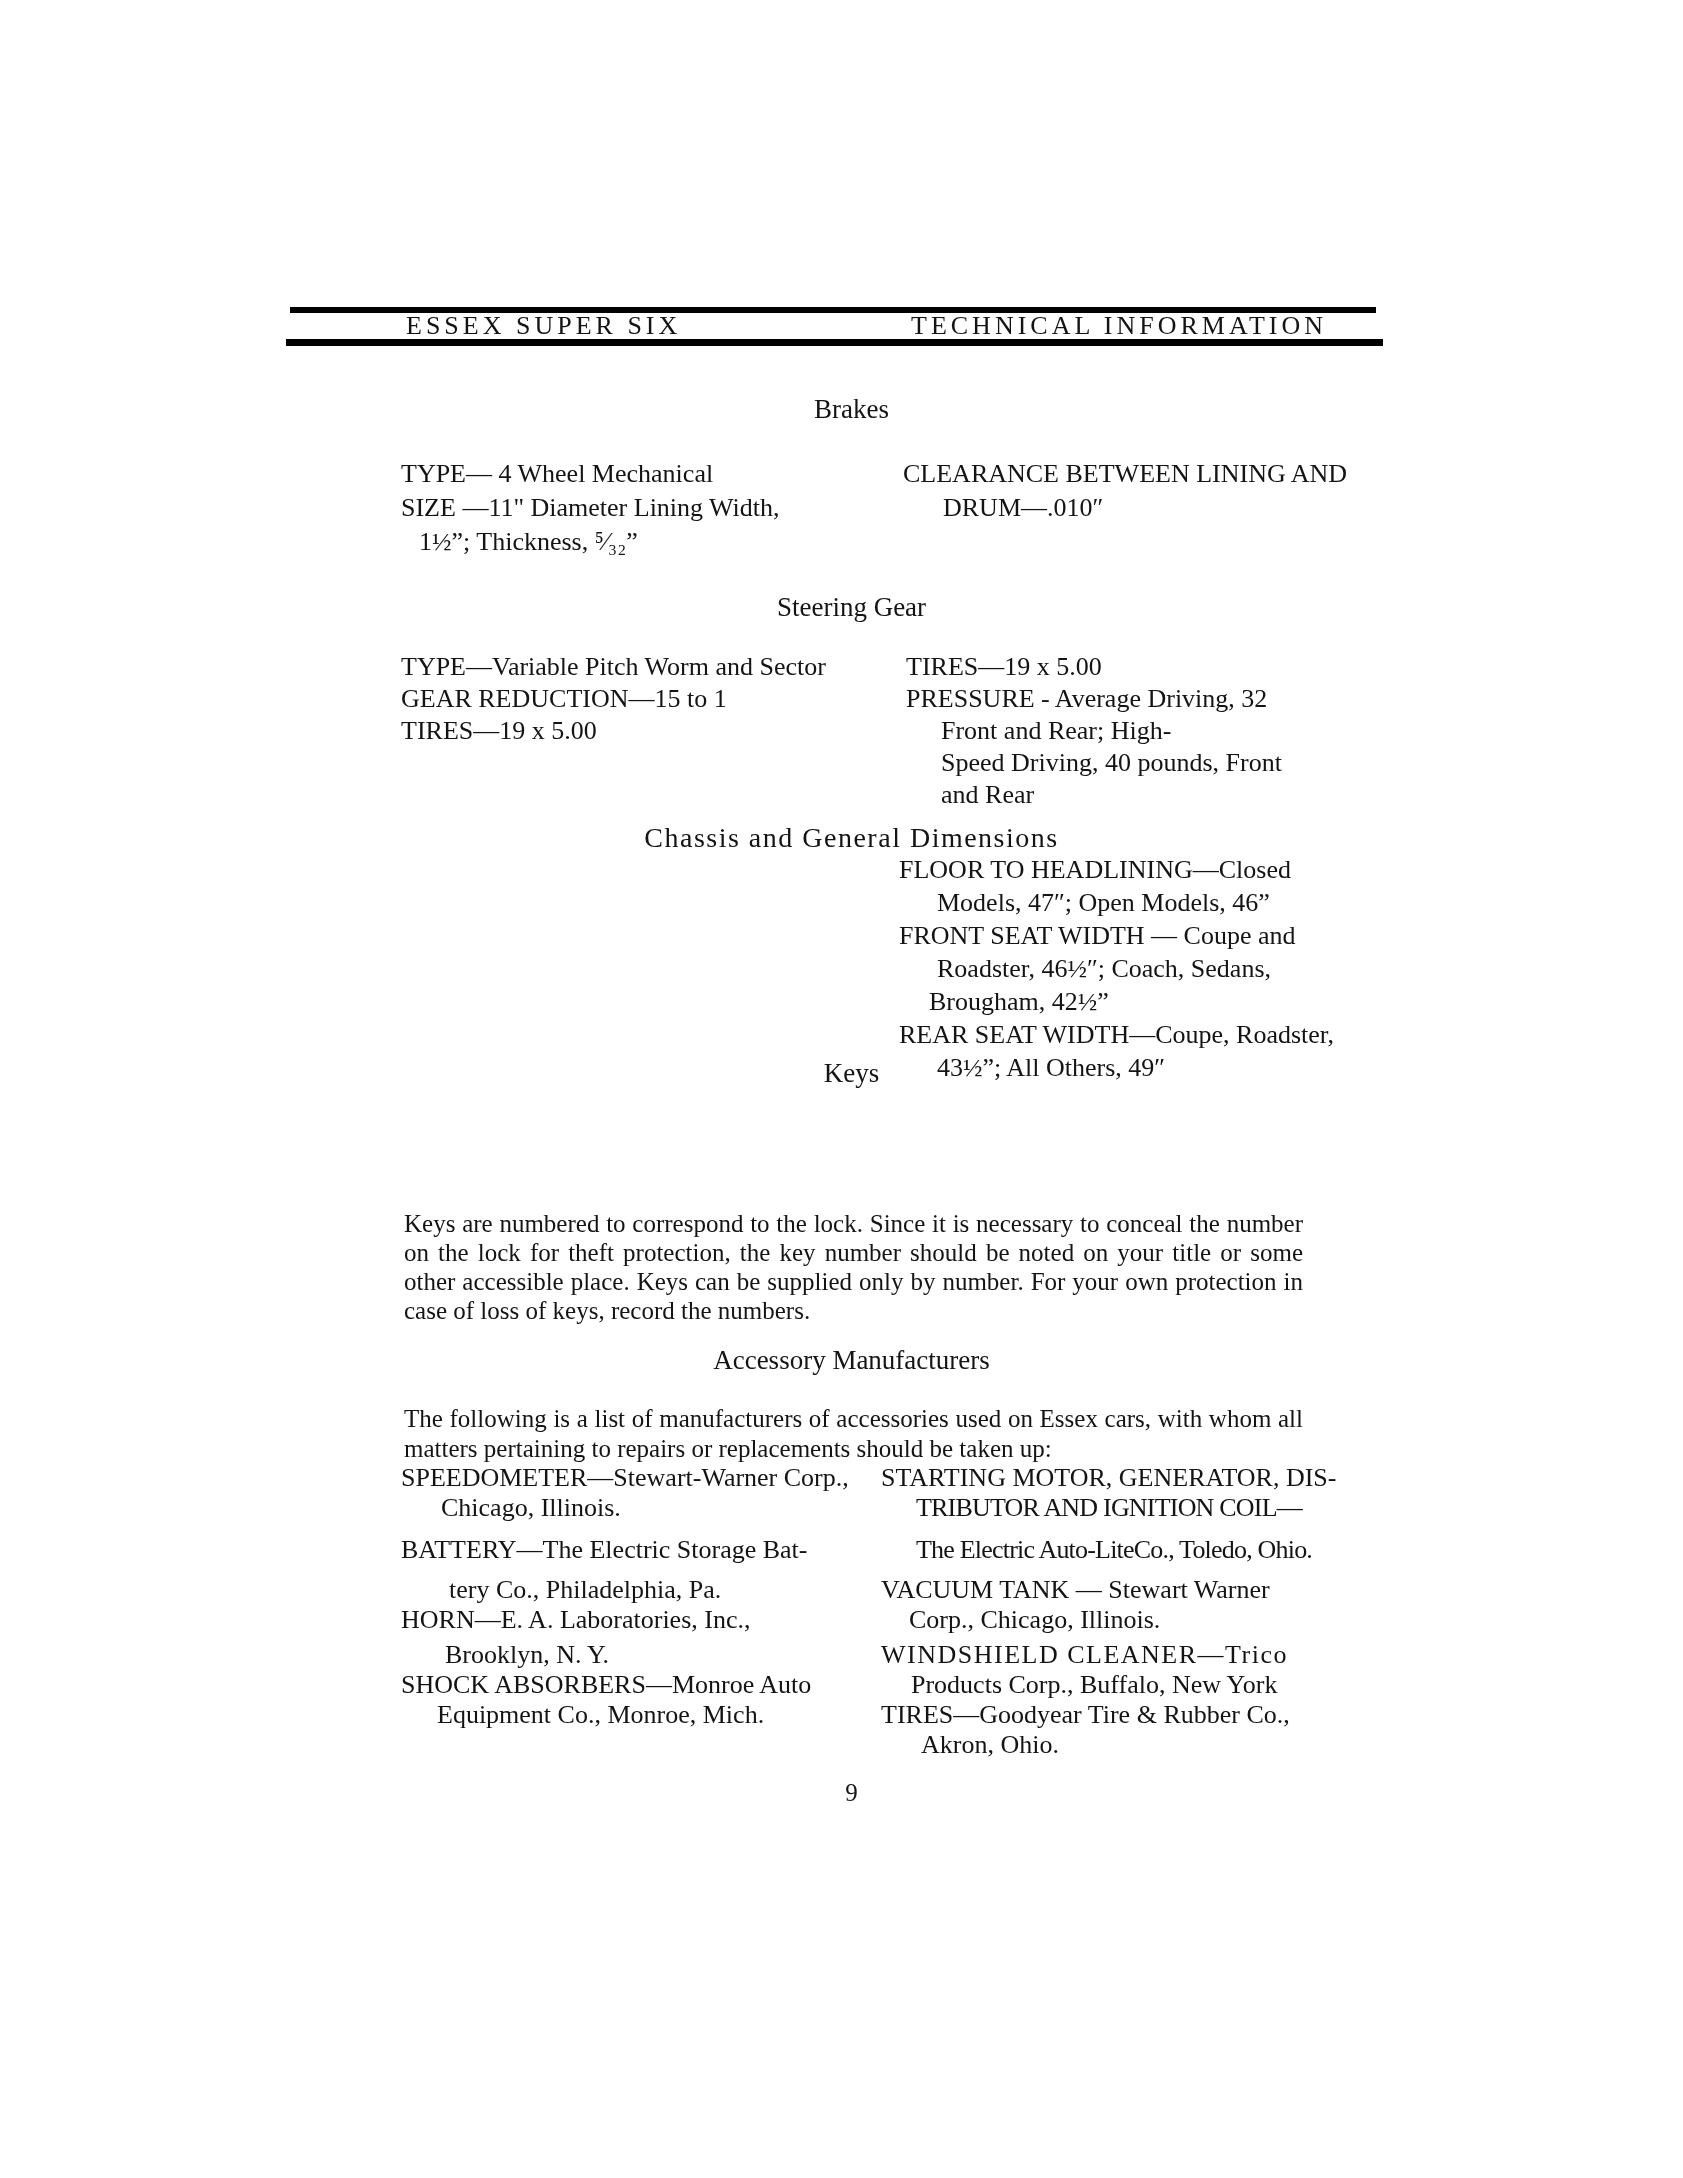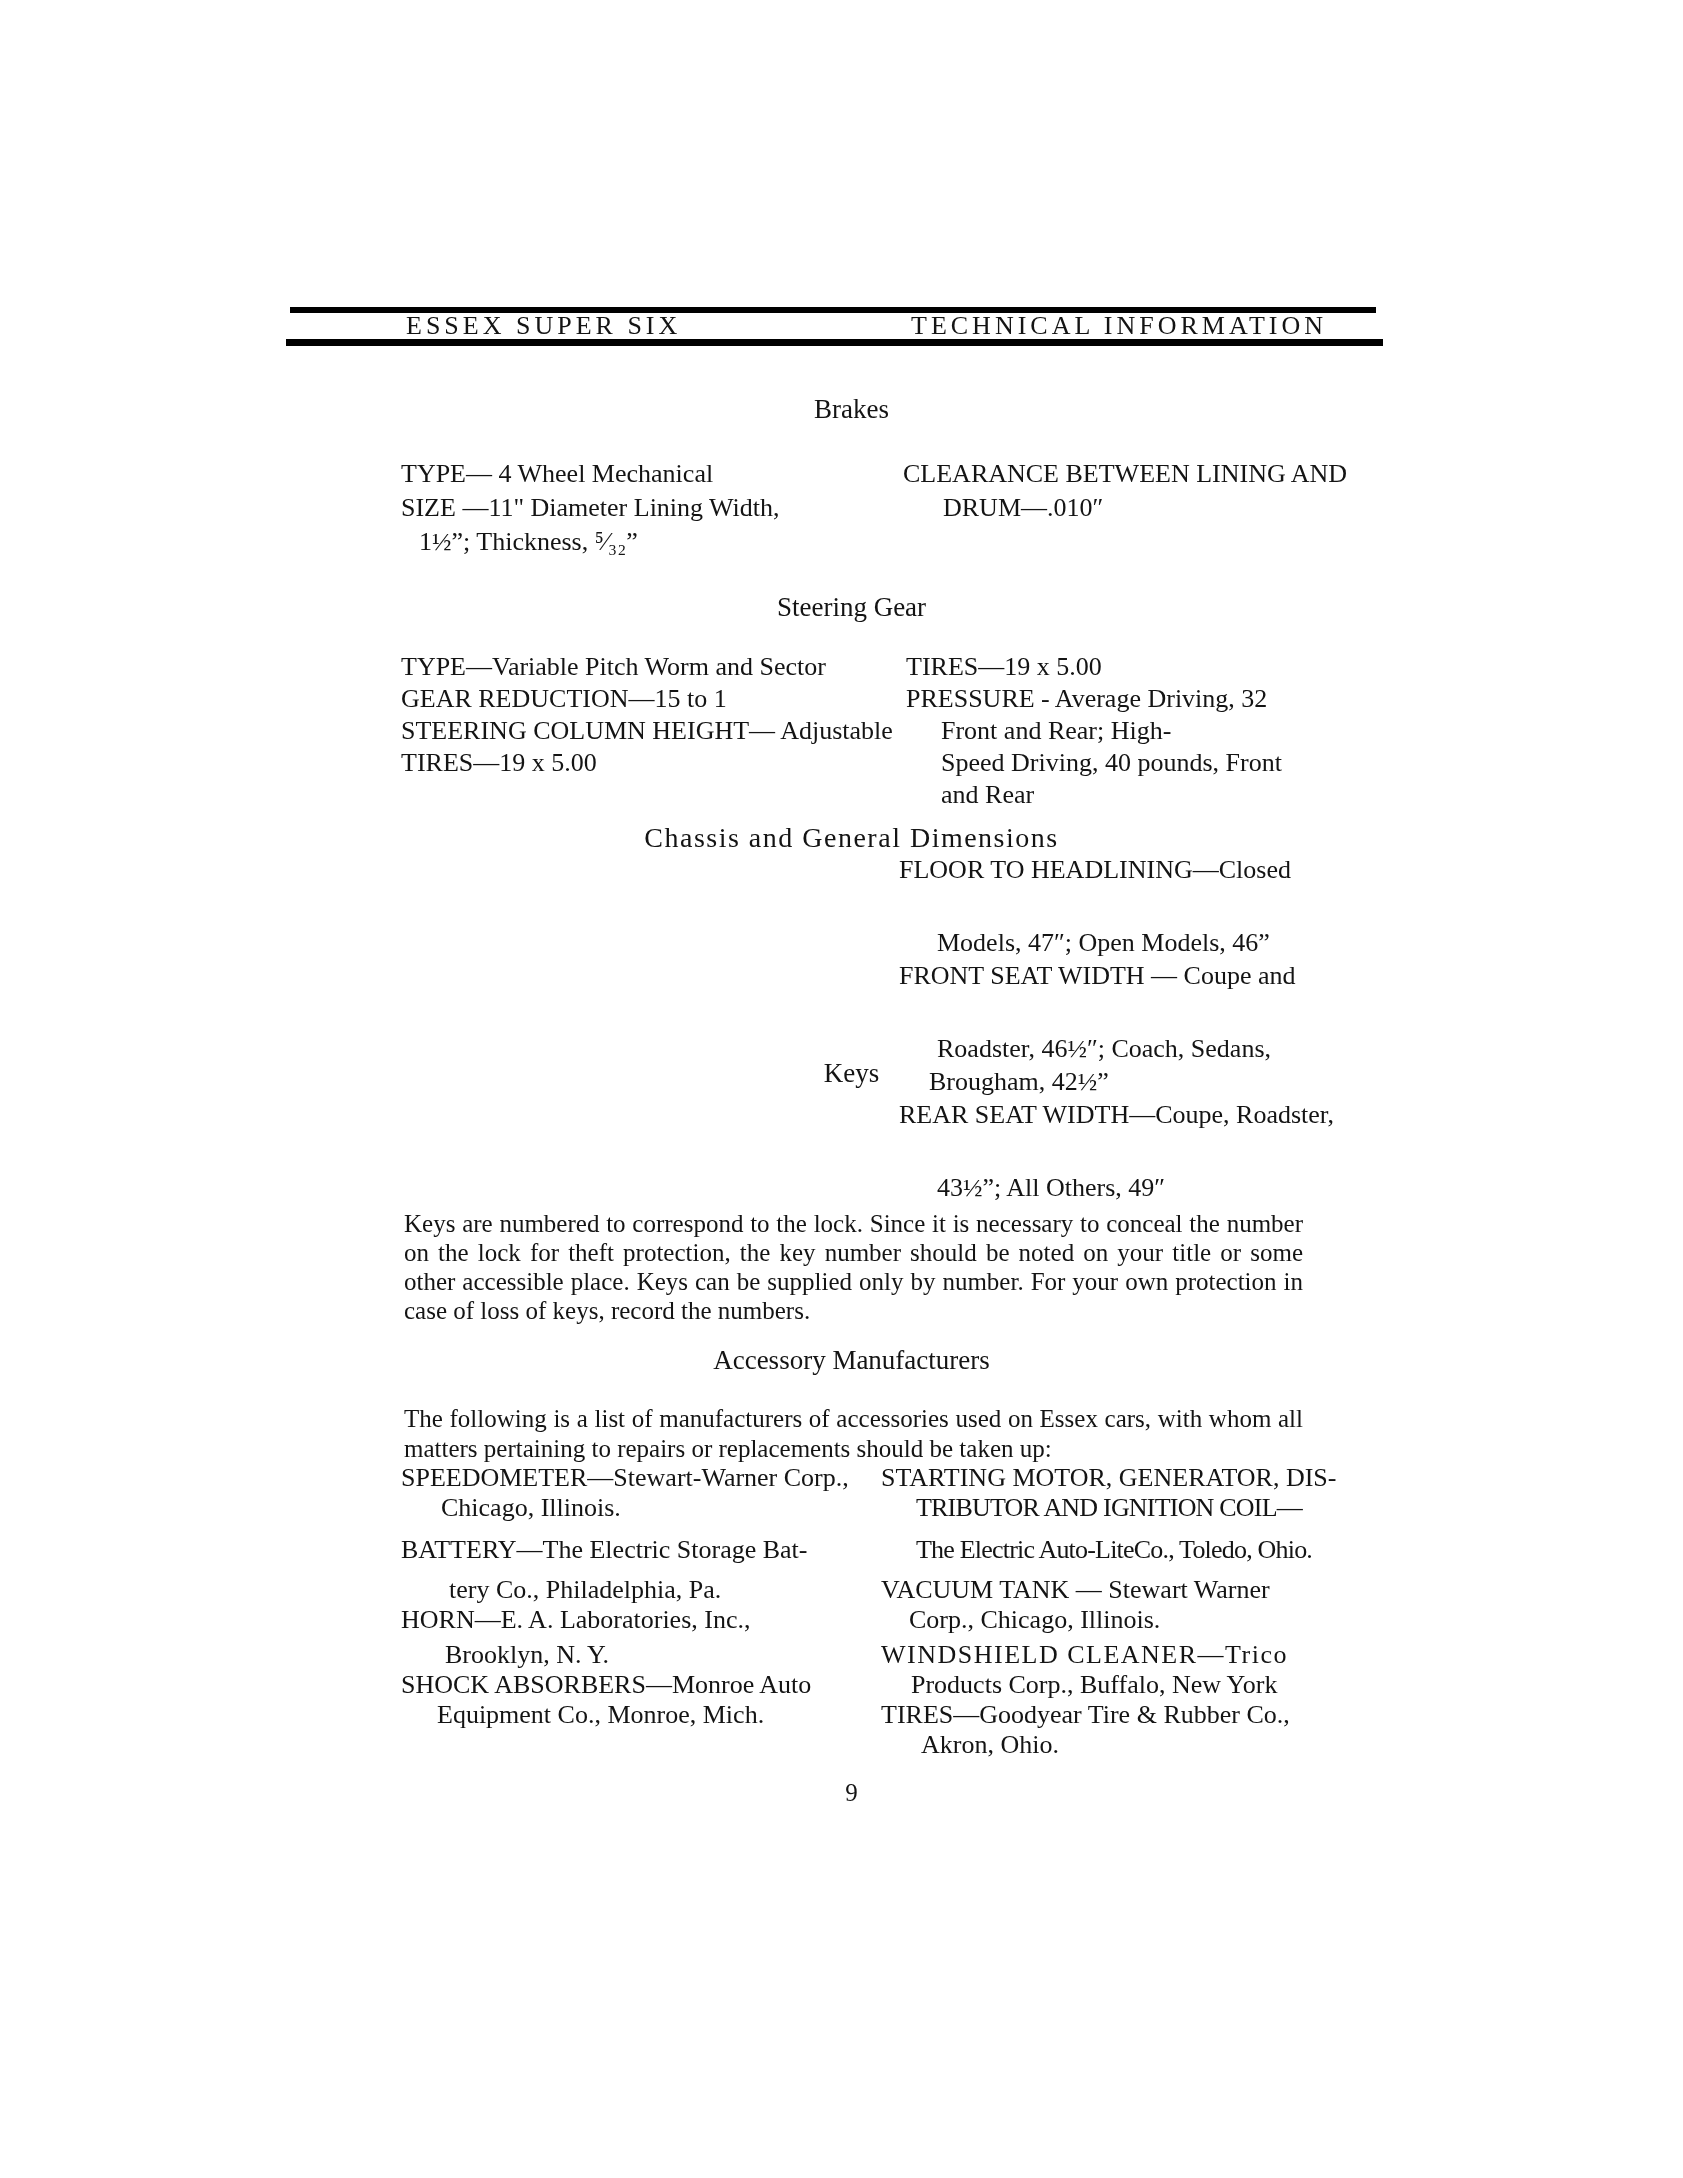--- a/index.html
+++ b/index.html
@@ -61,21 +61,21 @@
     font-size: 25px;
   }
   #keys-para { top: 1209px; line-height: 29px; }
   #acc-intro { top: 1404px; line-height: 30px; }
 
   .in18 { padding-left: 18px; }
   .in28 { padding-left: 28px; }
   .in30 { padding-left: 30px; }
   .in35 { padding-left: 35px; }
   .in36 { padding-left: 36px; }
-  .in38 { padding-left: 38px; margin-top: 40px; }
+  .in38 { padding-left: 38px; }
   .in40 { padding-left: 40px; }
   .in44 { padding-left: 44px; }
   .in48 { padding-left: 48px; }
   .gap12 { margin-top: 12px; }
   .gap10 { margin-top: 10px; }
   .gap5  { margin-top: 5px; }
   .condensed { letter-spacing: -0.8px; }
   .spaced    { letter-spacing: 1.5px; }
 
   .page-number {
@@ -105,21 +105,20 @@
   </div>
   <div class="col" id="brakes-right">
     <span class="line">CLEARANCE BETWEEN LINING AND</span>
     <span class="line in40">DRUM—.010″</span>
   </div>
 
   <div class="sec-title" id="steering-title">Steering Gear</div>
   <div class="col" id="steering-left">
     <span class="line">TYPE—Variable Pitch Worm and Sector</span>
     <span class="line">GEAR REDUCTION—15 to 1</span>
-    <span class="line">STEERING COLUMN HEIGHT— Adjustable</span>
     <span class="line">TIRES—19 x 5.00</span>
   </div>
   <div class="col" id="steering-right">
     <span class="line">TIRES—19 x 5.00</span>
     <span class="line">PRESSURE - Average Driving, 32</span>
     <span class="line in35">Front and Rear; High-</span>
     <span class="line in35">Speed Driving, 40 pounds, Front</span>
     <span class="line in35">and Rear</span>
   </div>
 

